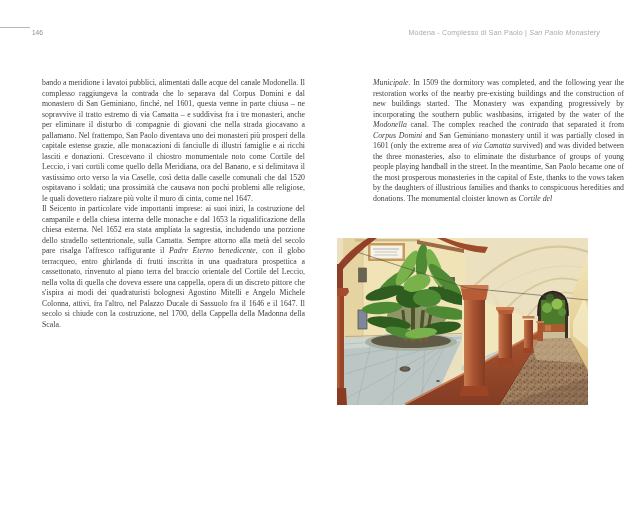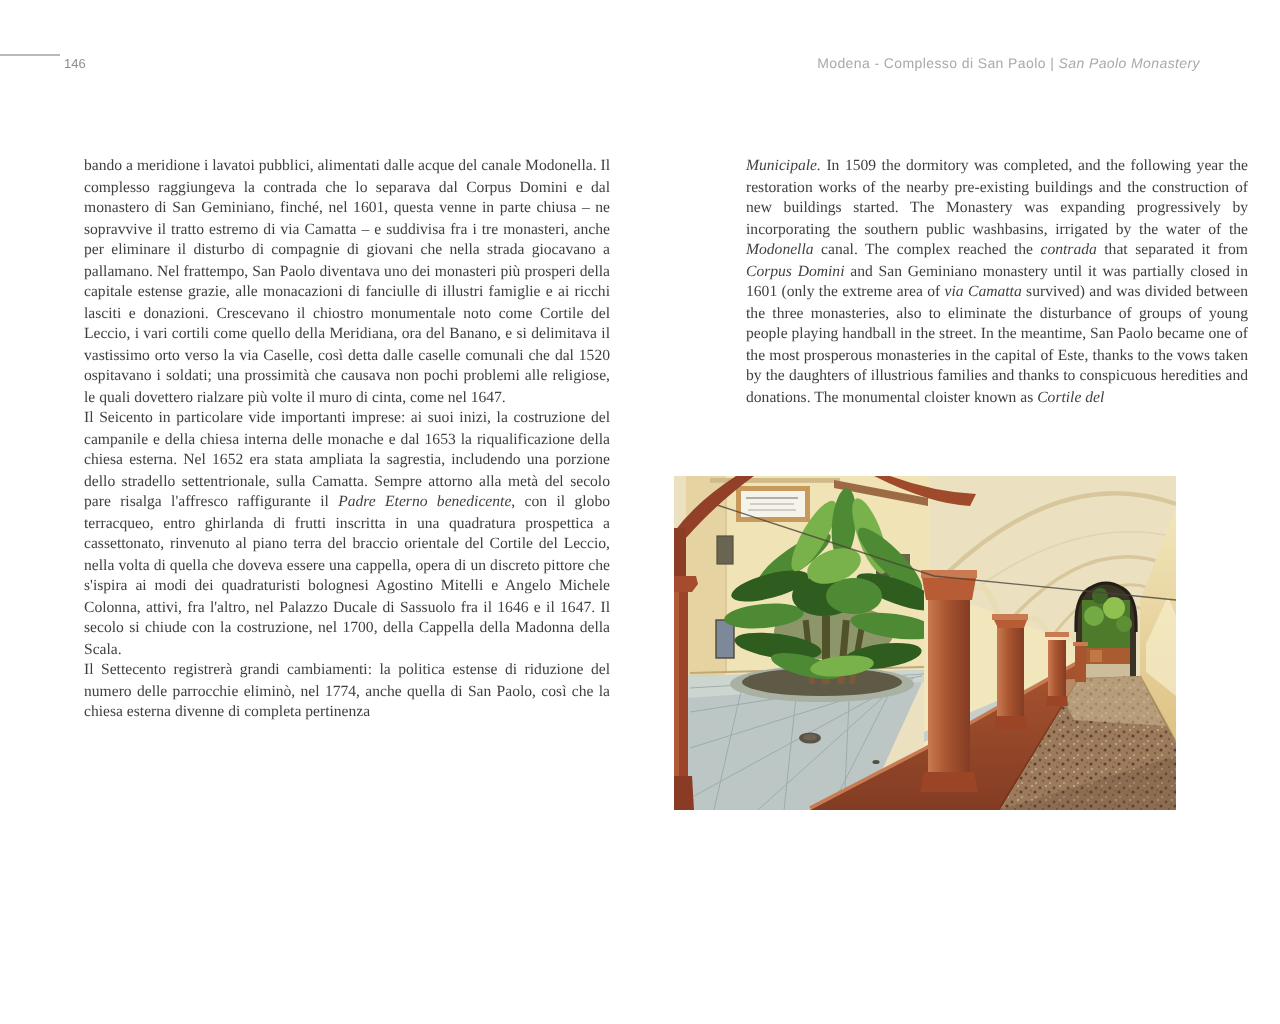--- a/index.html
+++ b/index.html
@@ -30,21 +30,20 @@
   <div class="pagenum-rule"></div>
   <div class="pagenum">146</div>
 
   <div class="running-head">
     <span>Modena - Complesso di San Paolo | </span><span class="it">San Paolo Monastery</span>
   </div>
 
   <div class="col col-left">
     <p><span>bando a meridione i lavatoi pubblici, alimentati dalle acque del canale Modonella. Il complesso raggiungeva la contrada che lo separava dal Corpus Domini e dal monastero di San Geminiano, finché, nel 1601, questa venne in parte chiusa – ne sopravvive il tratto estremo di via Camatta – e suddivisa fra i tre monasteri, anche per eliminare il disturbo di compagnie di giovani che nella strada giocavano a pallamano. Nel frattempo, San Paolo diventava uno dei monasteri più prosperi della capitale estense grazie, alle monacazioni di fanciulle di illustri famiglie e ai ricchi lasciti e donazioni. Crescevano il chiostro monumentale noto come Cortile del Leccio, i vari cortili come quello della Meridiana, ora del Banano, e si delimitava il vastissimo orto verso la via Caselle, così detta dalle caselle comunali che dal 1520 ospitavano i soldati; una prossimità che causava non pochi problemi alle religiose, le quali dovettero rialzare più volte il muro di cinta, come nel 1647.</span></p>
     <p><span>Il Seicento in particolare vide importanti imprese: ai suoi inizi, la costruzione del campanile e della chiesa interna delle monache e dal 1653 la riqualificazione della chiesa esterna. Nel 1652 era stata ampliata la sagrestia, includendo una porzione dello stradello settentrionale, sulla Camatta. Sempre attorno alla metà del secolo pare risalga l'affresco raffigurante il </span><span class="it">Padre Eterno benedicente</span><span>, con il globo terracqueo, entro ghirlanda di frutti inscritta in una quadratura prospettica a cassettonato, rinvenuto al piano terra del braccio orientale del Cortile del Leccio, nella volta di quella che doveva essere una cappella, opera di un discreto pittore che s'ispira ai modi dei quadraturisti bolognesi Agostino Mitelli e Angelo Michele Colonna, attivi, fra l'altro, nel Palazzo Ducale di Sassuolo fra il 1646 e il 1647. Il secolo si chiude con la costruzione, nel 1700, della Cappella della Madonna della Scala.</span></p>
-    <p><span>Il Settecento registrerà grandi cambiamenti: la politica estense di riduzione del numero delle parrocchie eliminò, nel 1774, anche quella di San Paolo, così che la chiesa esterna divenne di completa pertinenza</span></p>
   </div>
 
   <div class="col col-right">
     <p><span class="it">Municipale.</span><span> In 1509 the dormitory was completed, and the following year the restoration works of the nearby pre-existing buildings and the construction of new buildings started. The Monastery was expanding progressively by incorporating the southern public washbasins, irrigated by the water of the </span><span class="it">Modonella</span><span> canal. The complex reached the </span><span class="it">contrada</span><span> that separated it from </span><span class="it">Corpus Domini</span><span> and San Geminiano monastery until it was partially closed in 1601 (only the extreme area of </span><span class="it">via Camatta</span><span> survived) and was divided between the three monasteries, also to eliminate the disturbance of groups of young people playing handball in the street. In the meantime, San Paolo became one of the most prosperous monasteries in the capital of Este, thanks to the vows taken by the daughters of illustrious families and thanks to conspicuous heredities and donations. The monumental cloister known as </span><span class="it">Cortile del</span></p>
   </div>
 
   <div class="photo">
     <svg viewBox="0 0 251 167" preserveAspectRatio="none">
       <defs>
         <linearGradient id="colGrad" x1="0" y1="0" x2="1" y2="0">

